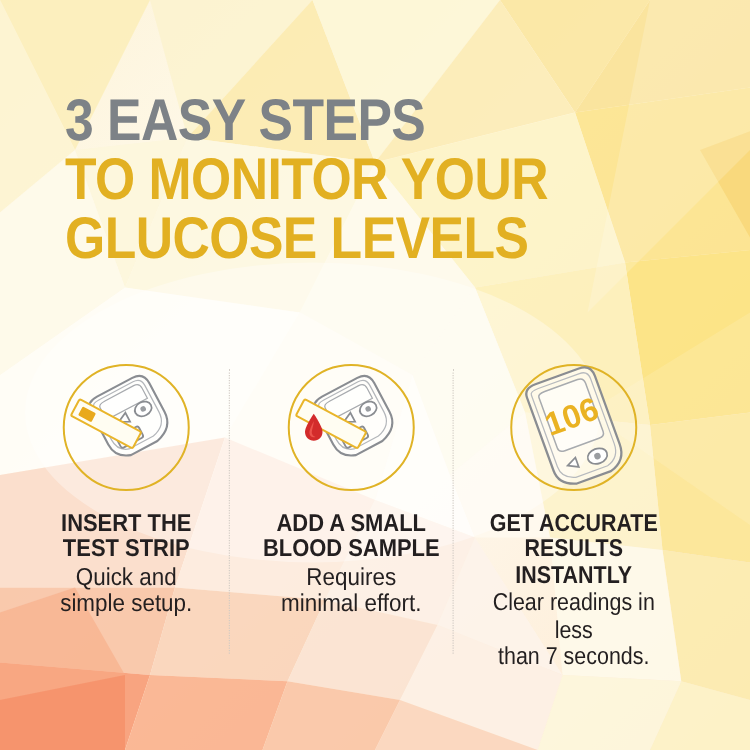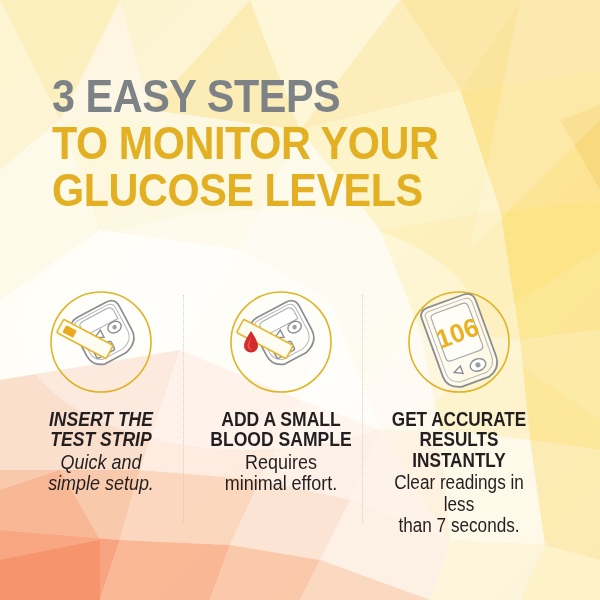--- a/index.html
+++ b/index.html
@@ -33,21 +33,21 @@
   }
   .hl1{font-size:47px;color:#7d8287;margin-bottom:3px;}
   .hl2{font-size:47px;color:#e2b022;margin-bottom:3px;}
   .hl3{font-size:47px;color:#e2b022;}
 
   
   .cols{position:absolute;left:0;top:285px;width:600px;height:250px;}
   .col{
     position:absolute;top:0;width:178px;text-align:center;
   }
-  .col1{left:12px;font-style:italic;}
+  .col1{left:12px;}
   .col2{left:192px;text-align:center;}
   .col3{left:370px;}
 
   .icon-wrap{
     width:178px;height:118px;position:relative;
     display:flex;align-items:center;justify-content:center;
   }
   .icon-wrap svg{display:block;}
 
   .cap-title{

